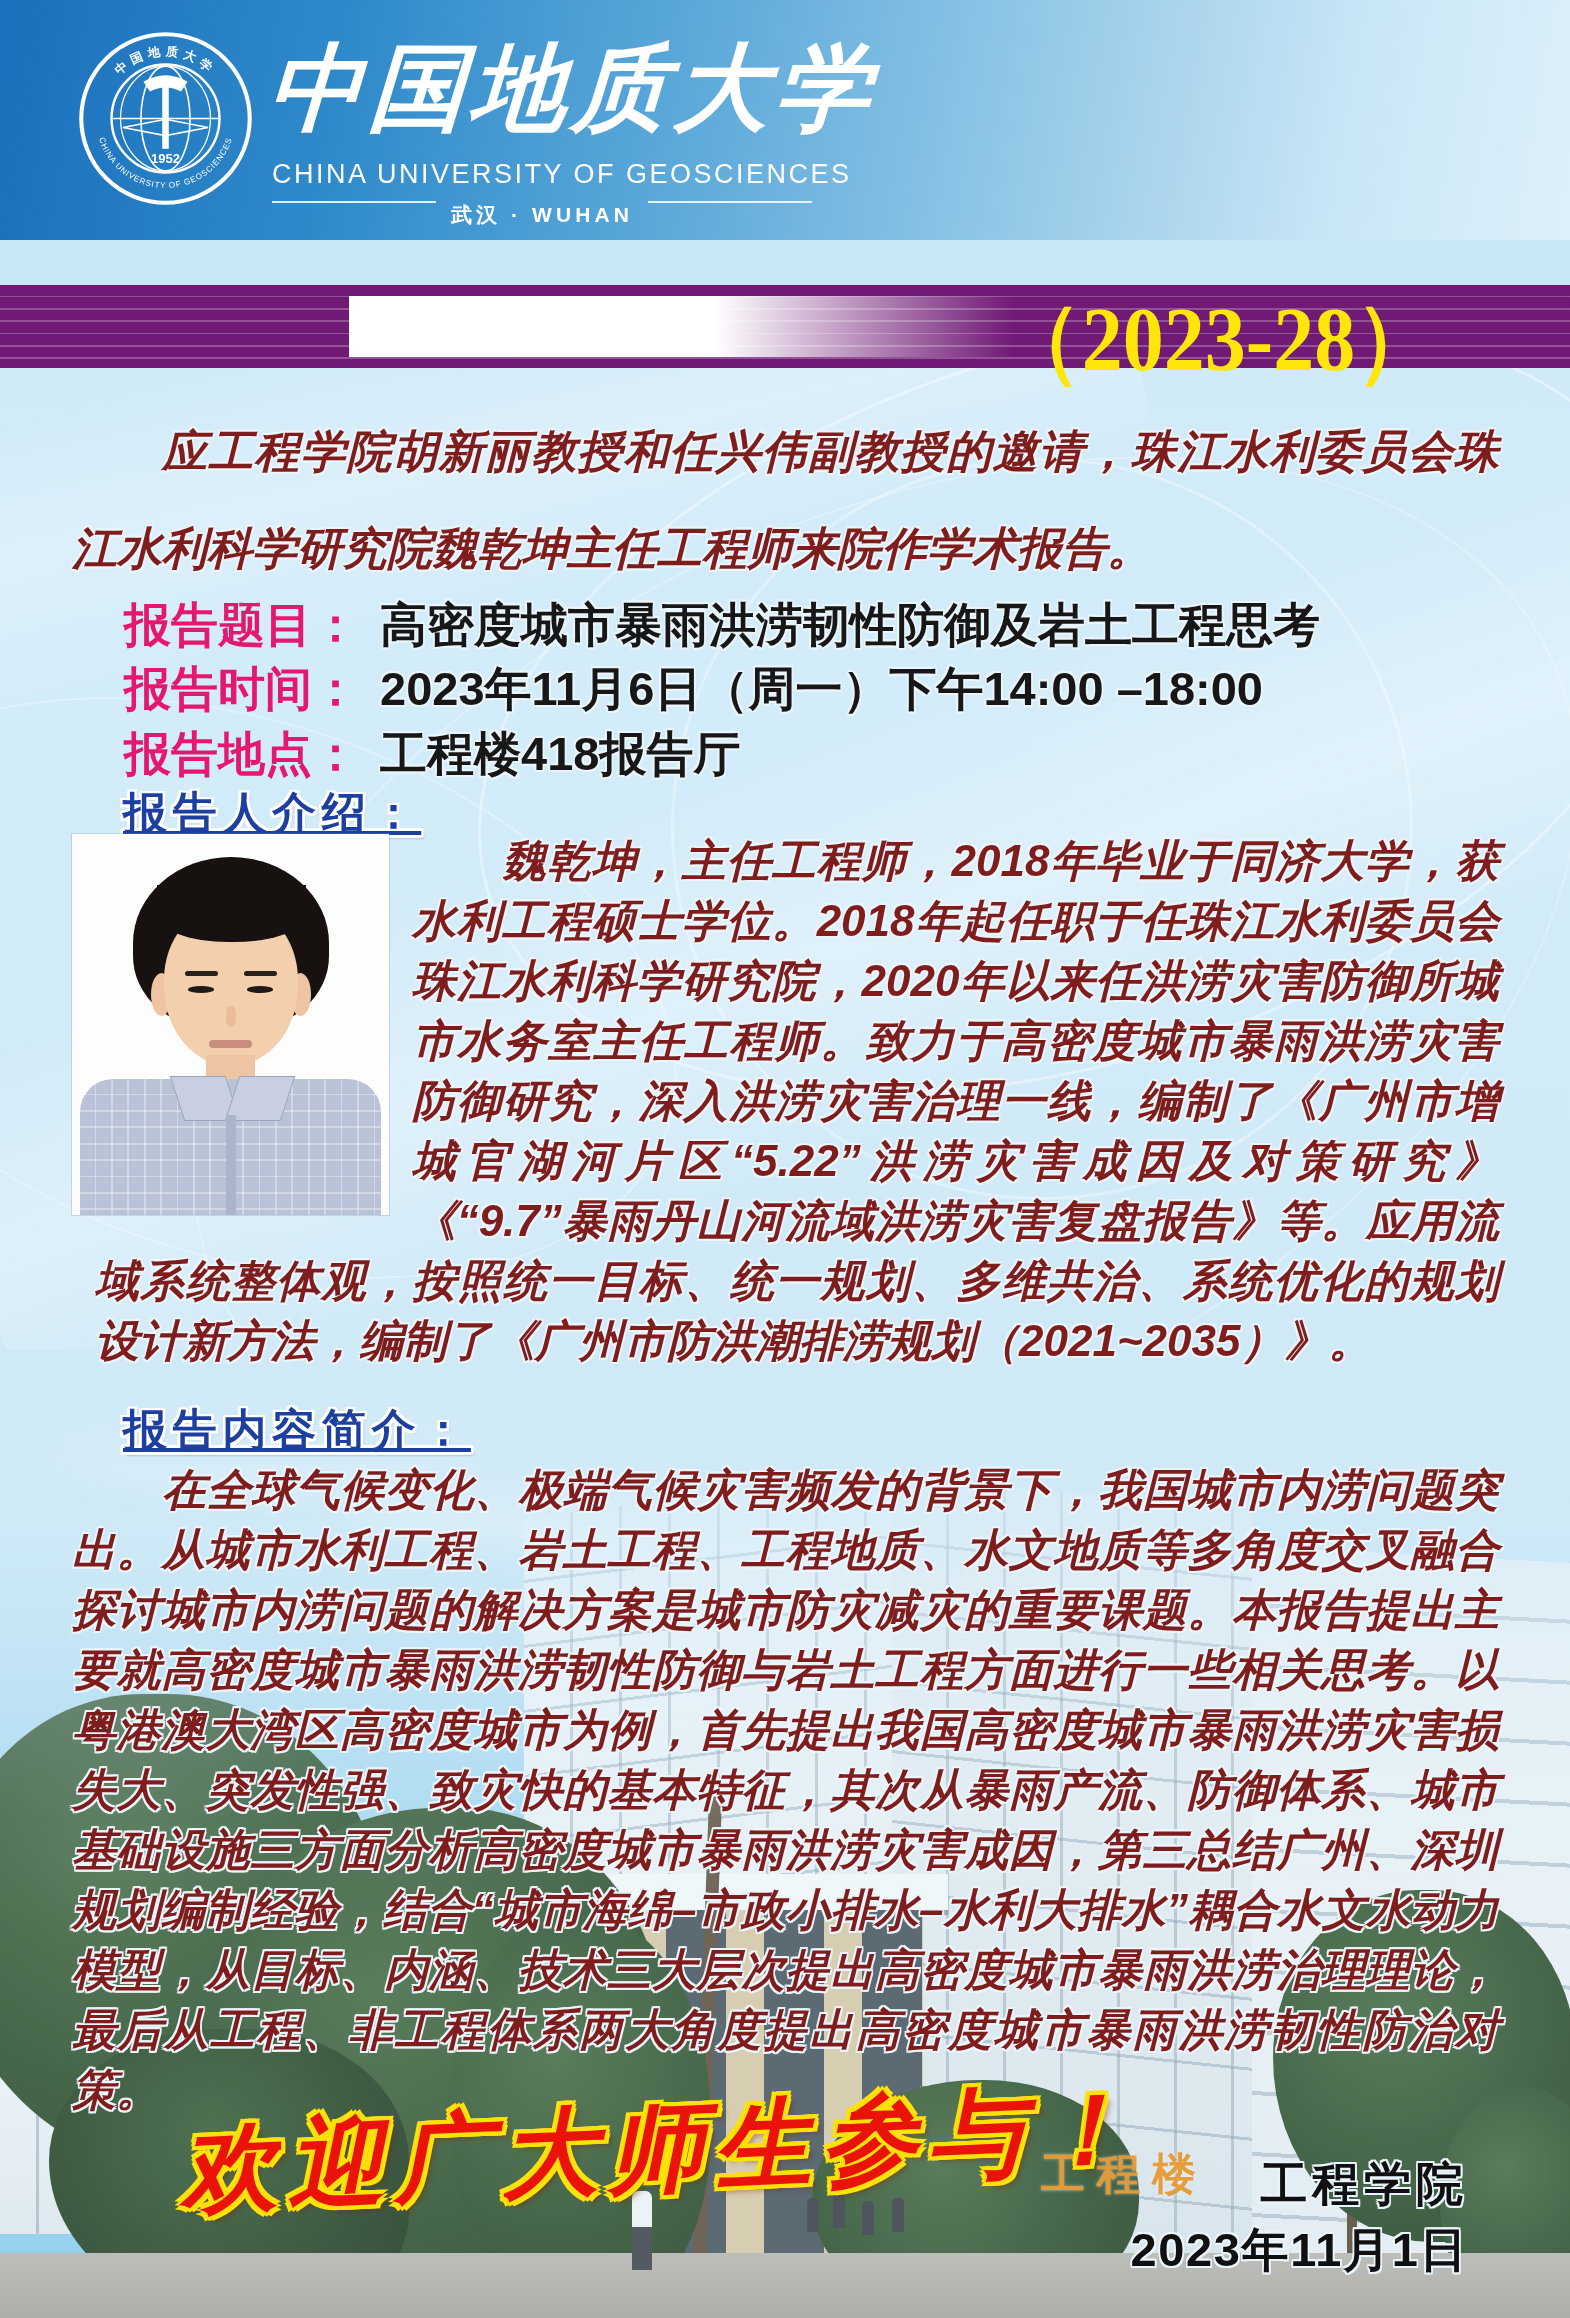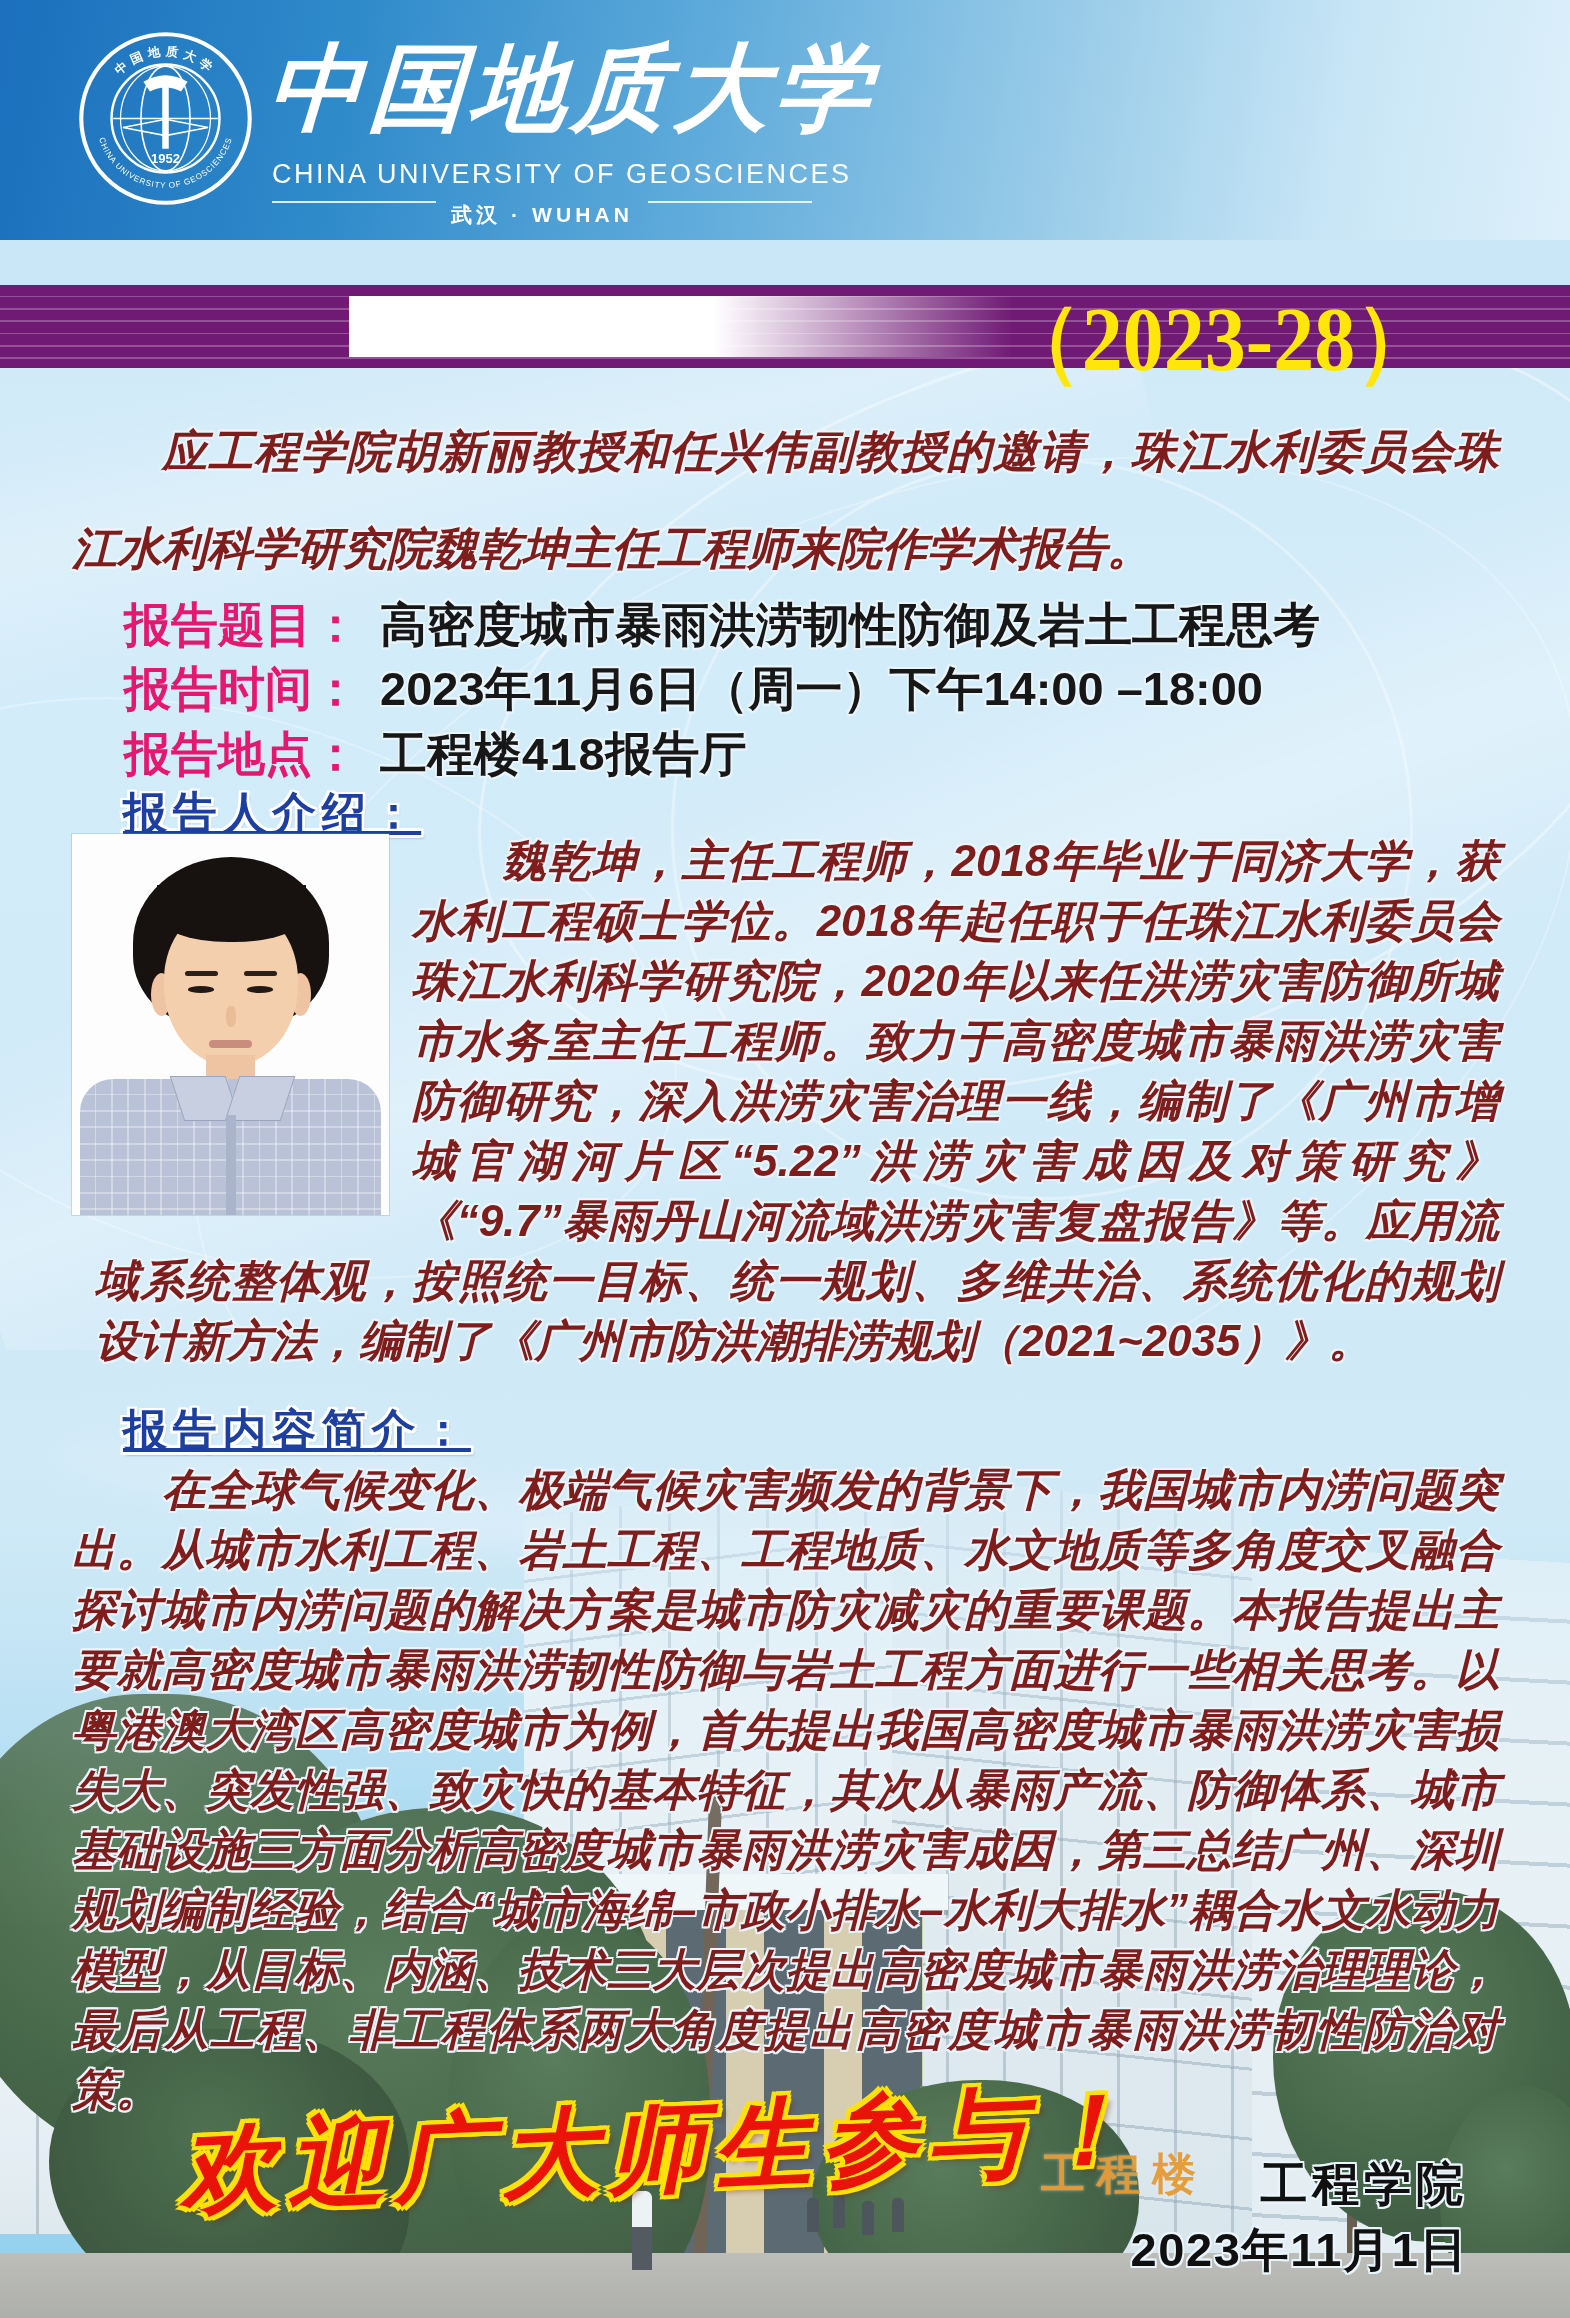--- a/index.html
+++ b/index.html
@@ -79,21 +79,21 @@
                 1.6px 1.6px 0 #eaf5fb,-1.6px -1.6px 0 #eaf5fb,1.6px -1.6px 0 #eaf5fb,-1.6px 1.6px 0 #eaf5fb;
   }
   .body-text{
     color:#7f1d1d;font-weight:bold;font-size:44px;line-height:60px;text-align:justify;font-style:italic;
   }
   .intro{left:72px;top:403px;width:1427px;z-index:6;
     font-size:45px;line-height:97px;text-indent:90px;}
   .meta-row{left:124px;width:1391px;z-index:6;font-size:47px;font-weight:bold;white-space:nowrap;}
   .meta-row .lab{color:#e5186f;margin-right:21px;}
   .meta-row .val{color:#171717;}
-  .m0{top:594px;} .m1{top:658px;} .m2{top:723px;font-family:Liberation Mono, monospace;}
+  .m0{top:594px;} .m1{top:658px;} .m2{top:723px;}
 
   .sec-heading{
     z-index:6;font-size:44px;font-weight:bold;color:#1d3f9f;letter-spacing:5.7px;white-space:nowrap;
     text-shadow:2.5px 0 0 #fff,-2.5px 0 0 #fff,0 2.5px 0 #fff,0 -2.5px 0 #fff,
                 2.5px 2.5px 0 #fff,-2.5px -2.5px 0 #fff,2.5px -2.5px 0 #fff,-2.5px 2.5px 0 #fff,2.5px 3.3px 1.6px rgba(40,60,120,.35);
     text-decoration:underline;
   }
   .h-speaker{left:123px;top:784px;}
   .h-abstract{left:123px;top:1401px;}
 

